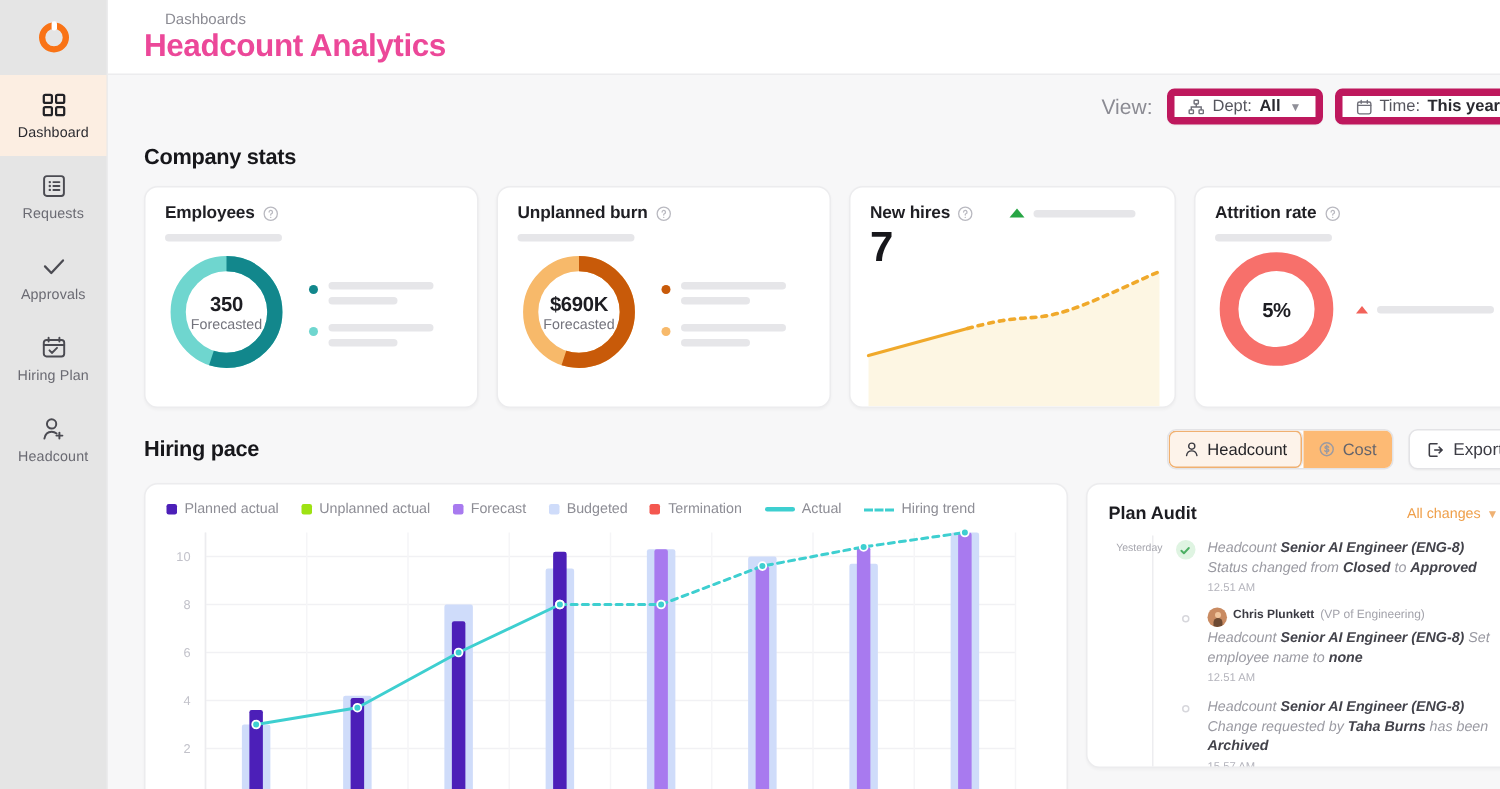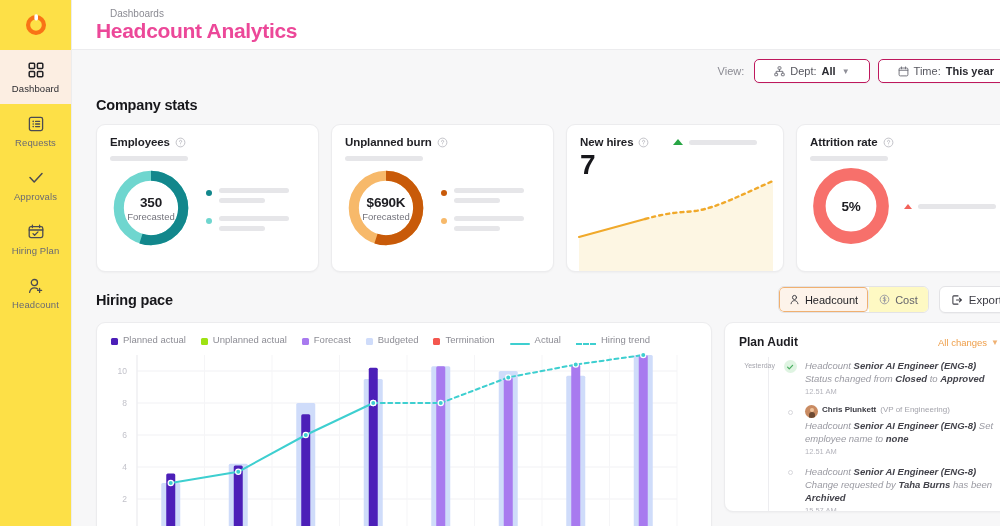--- a/index.html
+++ b/index.html
@@ -8,21 +8,21 @@
     overflow: hidden;
     font-family: "Liberation Sans", sans-serif;
     background: #f7f7f8;
     color: #1d1d20;
   }
   .app { display: flex; width: 1000px; height: 526px; }
 
   
   .sidebar {
     width: 72px; flex: 0 0 72px; height: 526px;
-    background: #fde047;
+    background: #e5e5e5;
     border-right: 1px solid #ececed;
     display: flex; flex-direction: column; align-items: stretch;
   }
   .logo-wrap { height: 50px; display: flex; align-items: center; justify-content: center; }
   .logo { width: 24px; height: 24px; }
   .nav-item {
     height: 54px;
     display: flex; flex-direction: column; align-items: center; justify-content: center;
     gap: 4px; cursor: pointer;
   }
@@ -39,24 +39,24 @@
     height: 50px; background: #fff; border-bottom: 1px solid #ececee;
     display: flex; align-items: center; padding: 0 0 0 24px;
   }
   .crumb { font-size: 10px; color: #8b8b93; line-height: 12px; margin-bottom: 1px; padding-left: 14px; }
   .ptitle { font-size: 21px; font-weight: 700; letter-spacing: -.3px; color: #ec4899; line-height: 20px; }
 
   .viewbar {
     height: 42px; display: flex; align-items: center; justify-content: flex-end;
     padding-right: 24px; gap: 8px;
   }
-  .viewlabel { font-size: 11px; color: #8b8b93; margin-right: 2px; }
+  .viewlabel { font-size: 14px; color: #8b8b93; margin-right: 2px; }
   .chip {
-    height: 24px; background: #fff; border: 1px solid #be185d; border-radius: 5px;
-    display: inline-flex; align-items: center; gap: 5px; padding: 0 19px;
+    height: 24px; background: #fff; border: 5px solid #be185d; border-radius: 5px;
+    display: inline-flex; align-items: center; gap: 5px; padding: 0 9px;
     font-size: 11px; color: #56565e; cursor: pointer;
     box-shadow: 0 1px 1px rgba(16,16,20,.03);
   }
   .chip .cv { color: #2a2a30; font-weight: 700; }
   .caret { font-size: 8px; color: #8f8f98; margin-left: 1px; }
 
   .content { flex: 1; padding: 0 24px; overflow: hidden; }
   .sect-title { font-size: 14.5px; font-weight: 700; color: #17171b; letter-spacing: -.2px; }
 
   
@@ -103,41 +103,41 @@
   .attr-row { display: flex; align-items: center; padding: 4px 13px 0; gap: 12px; }
 
   
   .pace-head { display: flex; align-items: center; padding: 14px 0 9px; }
   .seg {
     display: inline-flex; border: 1px solid #e3e3e6; border-radius: 6px; overflow: hidden;
     background: #fff; margin-left: auto;
   }
   .seg-btn {
     height: 25px; display: inline-flex; align-items: center; gap: 5px;
-    padding: 0 10px; font-size: 11px; color: #64646c; cursor: pointer; background: #fef9c3;
+    padding: 0 10px; font-size: 11px; color: #64646c; cursor: pointer; background: #fdba74;
     border-right: 1px solid #e9e9ec;
   }
   .seg-btn:last-child { border-right: none; }
   .seg-btn.sel {
     background: #fdf3ea; color: #242428; font-weight: 400;
     box-shadow: inset 0 0 0 1px #f0b070; border-radius: 5px;
   }
   .btn-export {
     height: 27px; margin-left: 10px; background: #fff; border: 1px solid #e3e3e6; border-radius: 6px;
     display: inline-flex; align-items: center; gap: 6px; padding: 0 11px;
     font-size: 11.5px; color: #3d3d45; cursor: pointer; box-shadow: 0 1px 1px rgba(16,16,20,.03);
   }
 
   .pace-body { display: flex; gap: 12px; }
   .chart-card {
     flex: 1; background: #fff; border: 1px solid #ececee; border-radius: 9px;
     box-shadow: 0 1px 2px rgba(18,18,22,.035); height: 220px; overflow: hidden;
   }
   .chart-legend { display: flex; align-items: center; gap: 15px; padding: 11px 14px 4px; flex-wrap: nowrap; }
-  .cl-item { display: flex; align-items: flex-end; gap: 5px; font-size: 9.5px; color: #8d8d95; white-space: nowrap; }
+  .cl-item { display: flex; align-items: center; gap: 5px; font-size: 9.5px; color: #8d8d95; white-space: nowrap; }
   .cl-sw { width: 7px; height: 7px; border-radius: 1.5px; }
   .cl-line { width: 20px; height: 2.5px; border-radius: 2px; background: #3ecfd0; }
   .cl-dash { width: 20px; height: 0; border-top: 2.5px dashed #3ecfd0; }
 
   .audit-card {
     width: 290px; flex: 0 0 290px; background: #fff; border: 1px solid #ececee; border-radius: 9px;
     box-shadow: 0 1px 2px rgba(18,18,22,.035); height: 190px; overflow: hidden; position: relative;
   }
   .audit-head { display: flex; align-items: center; padding: 12px 14px 6px; }
   .audit-title { font-size: 12px; font-weight: 700; color: #1d1d22; }

